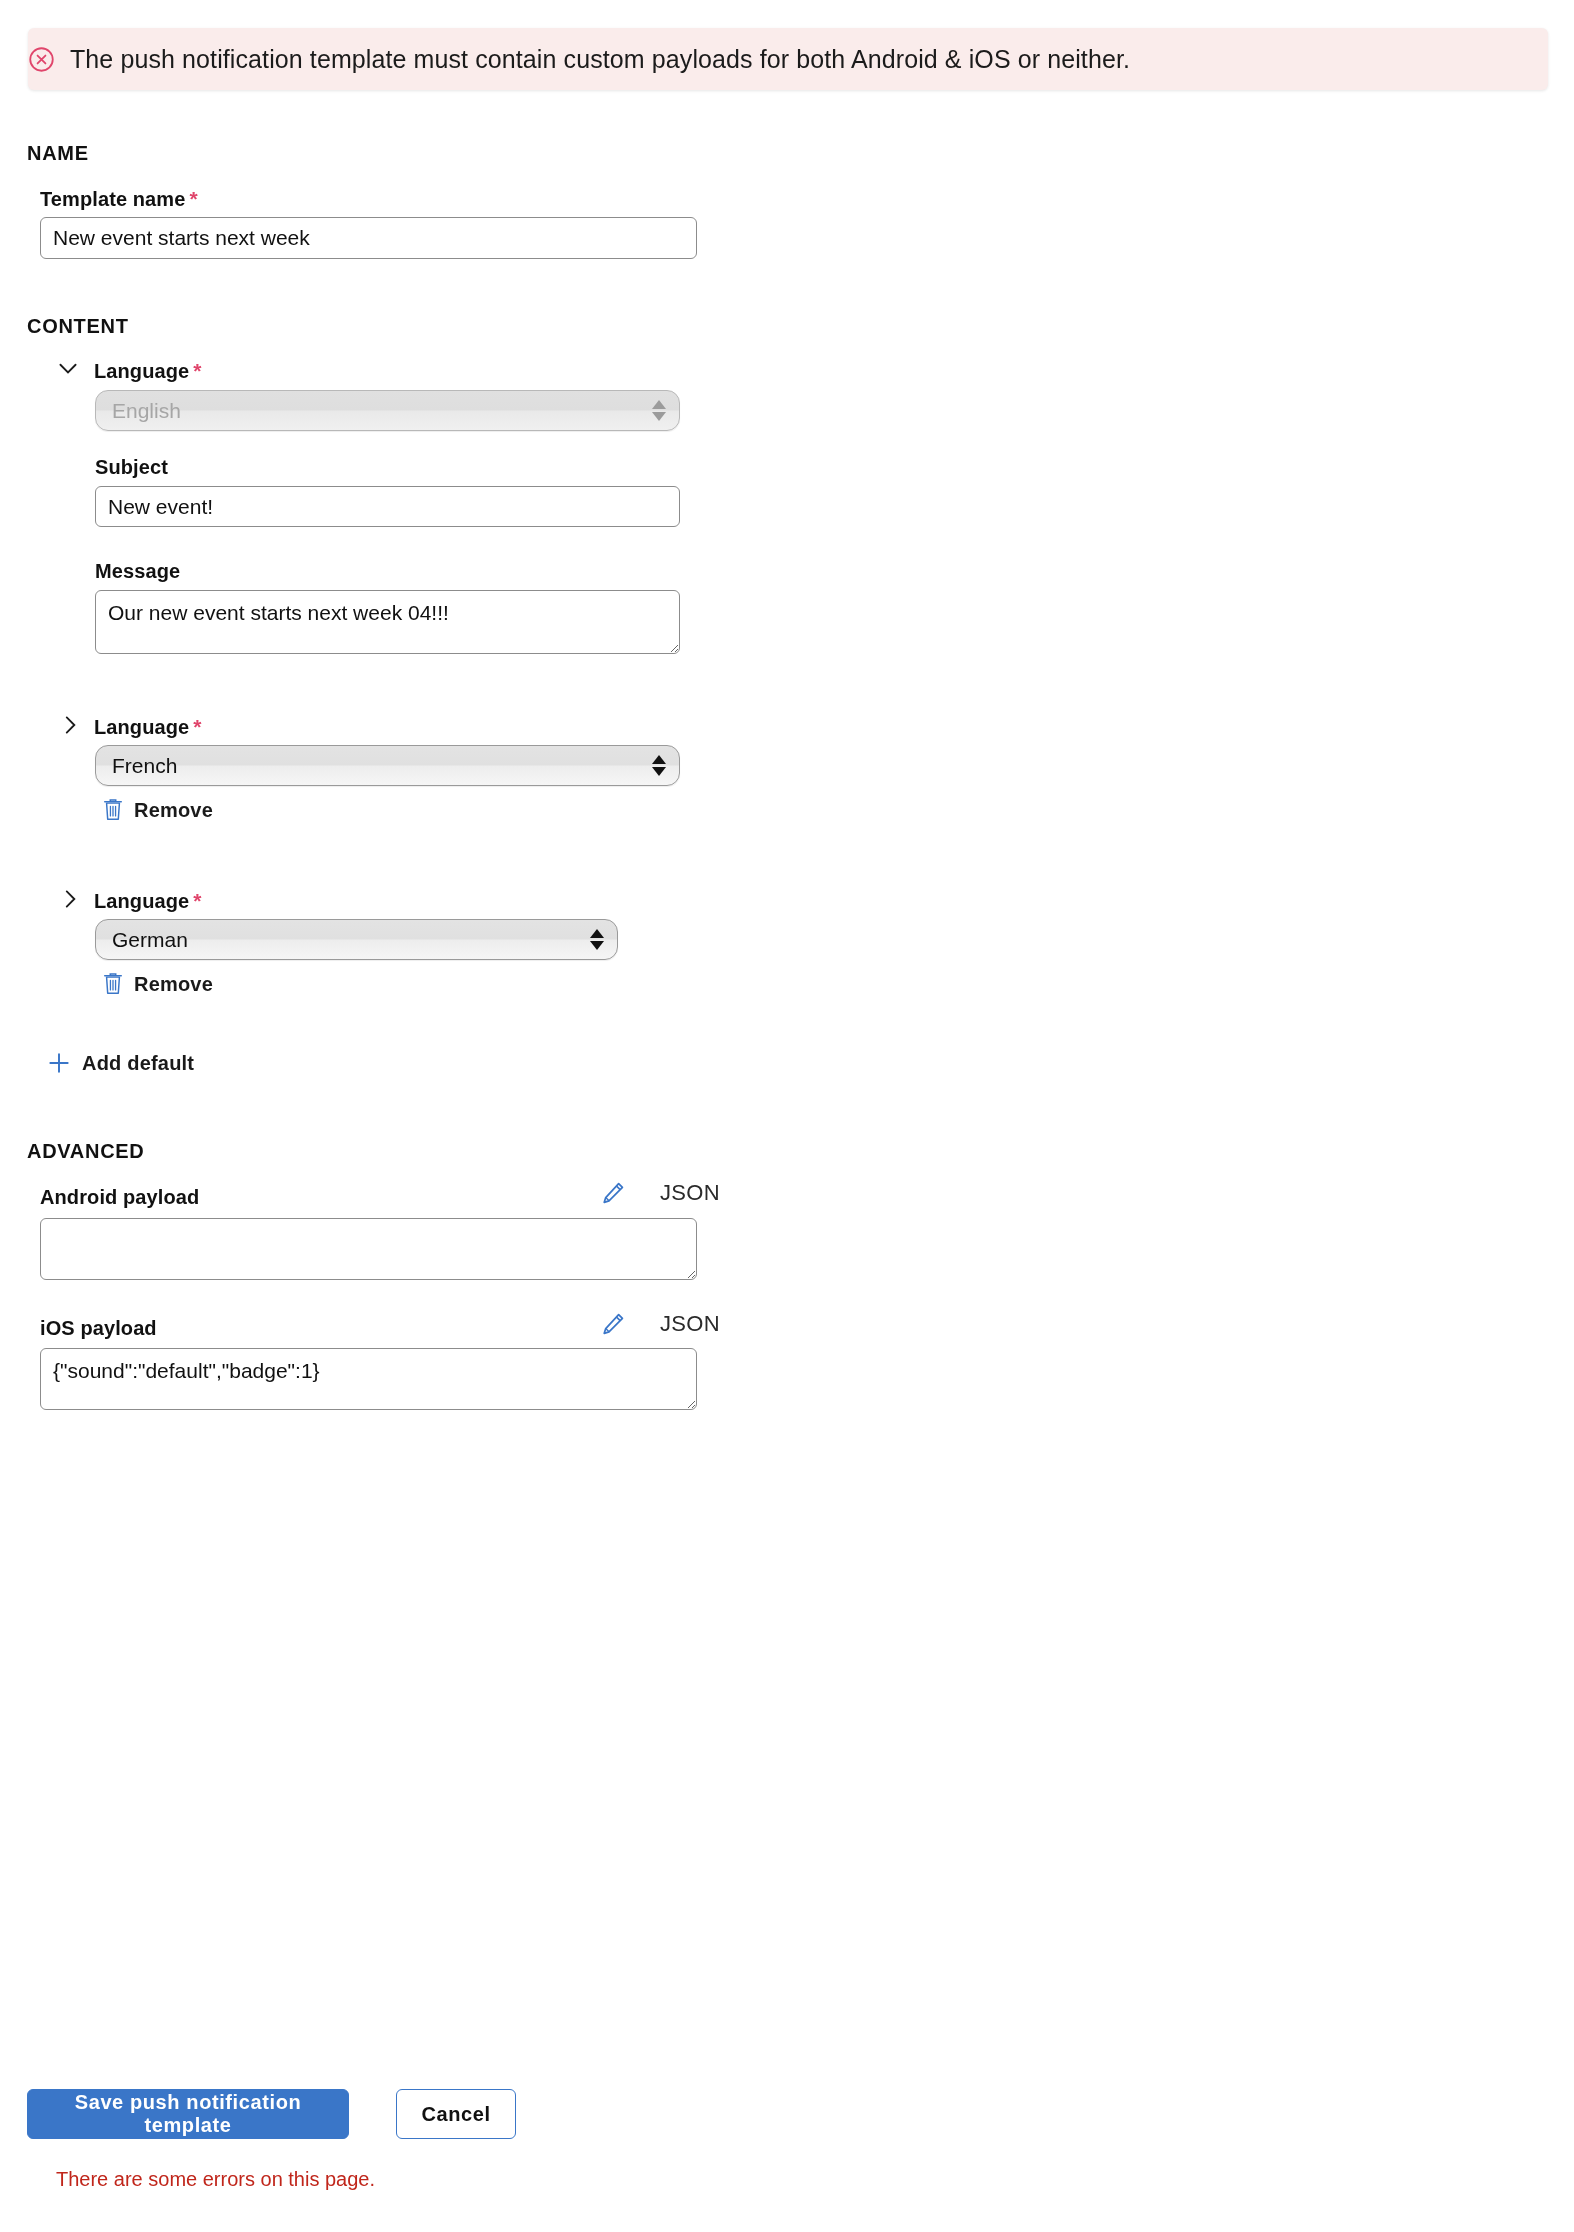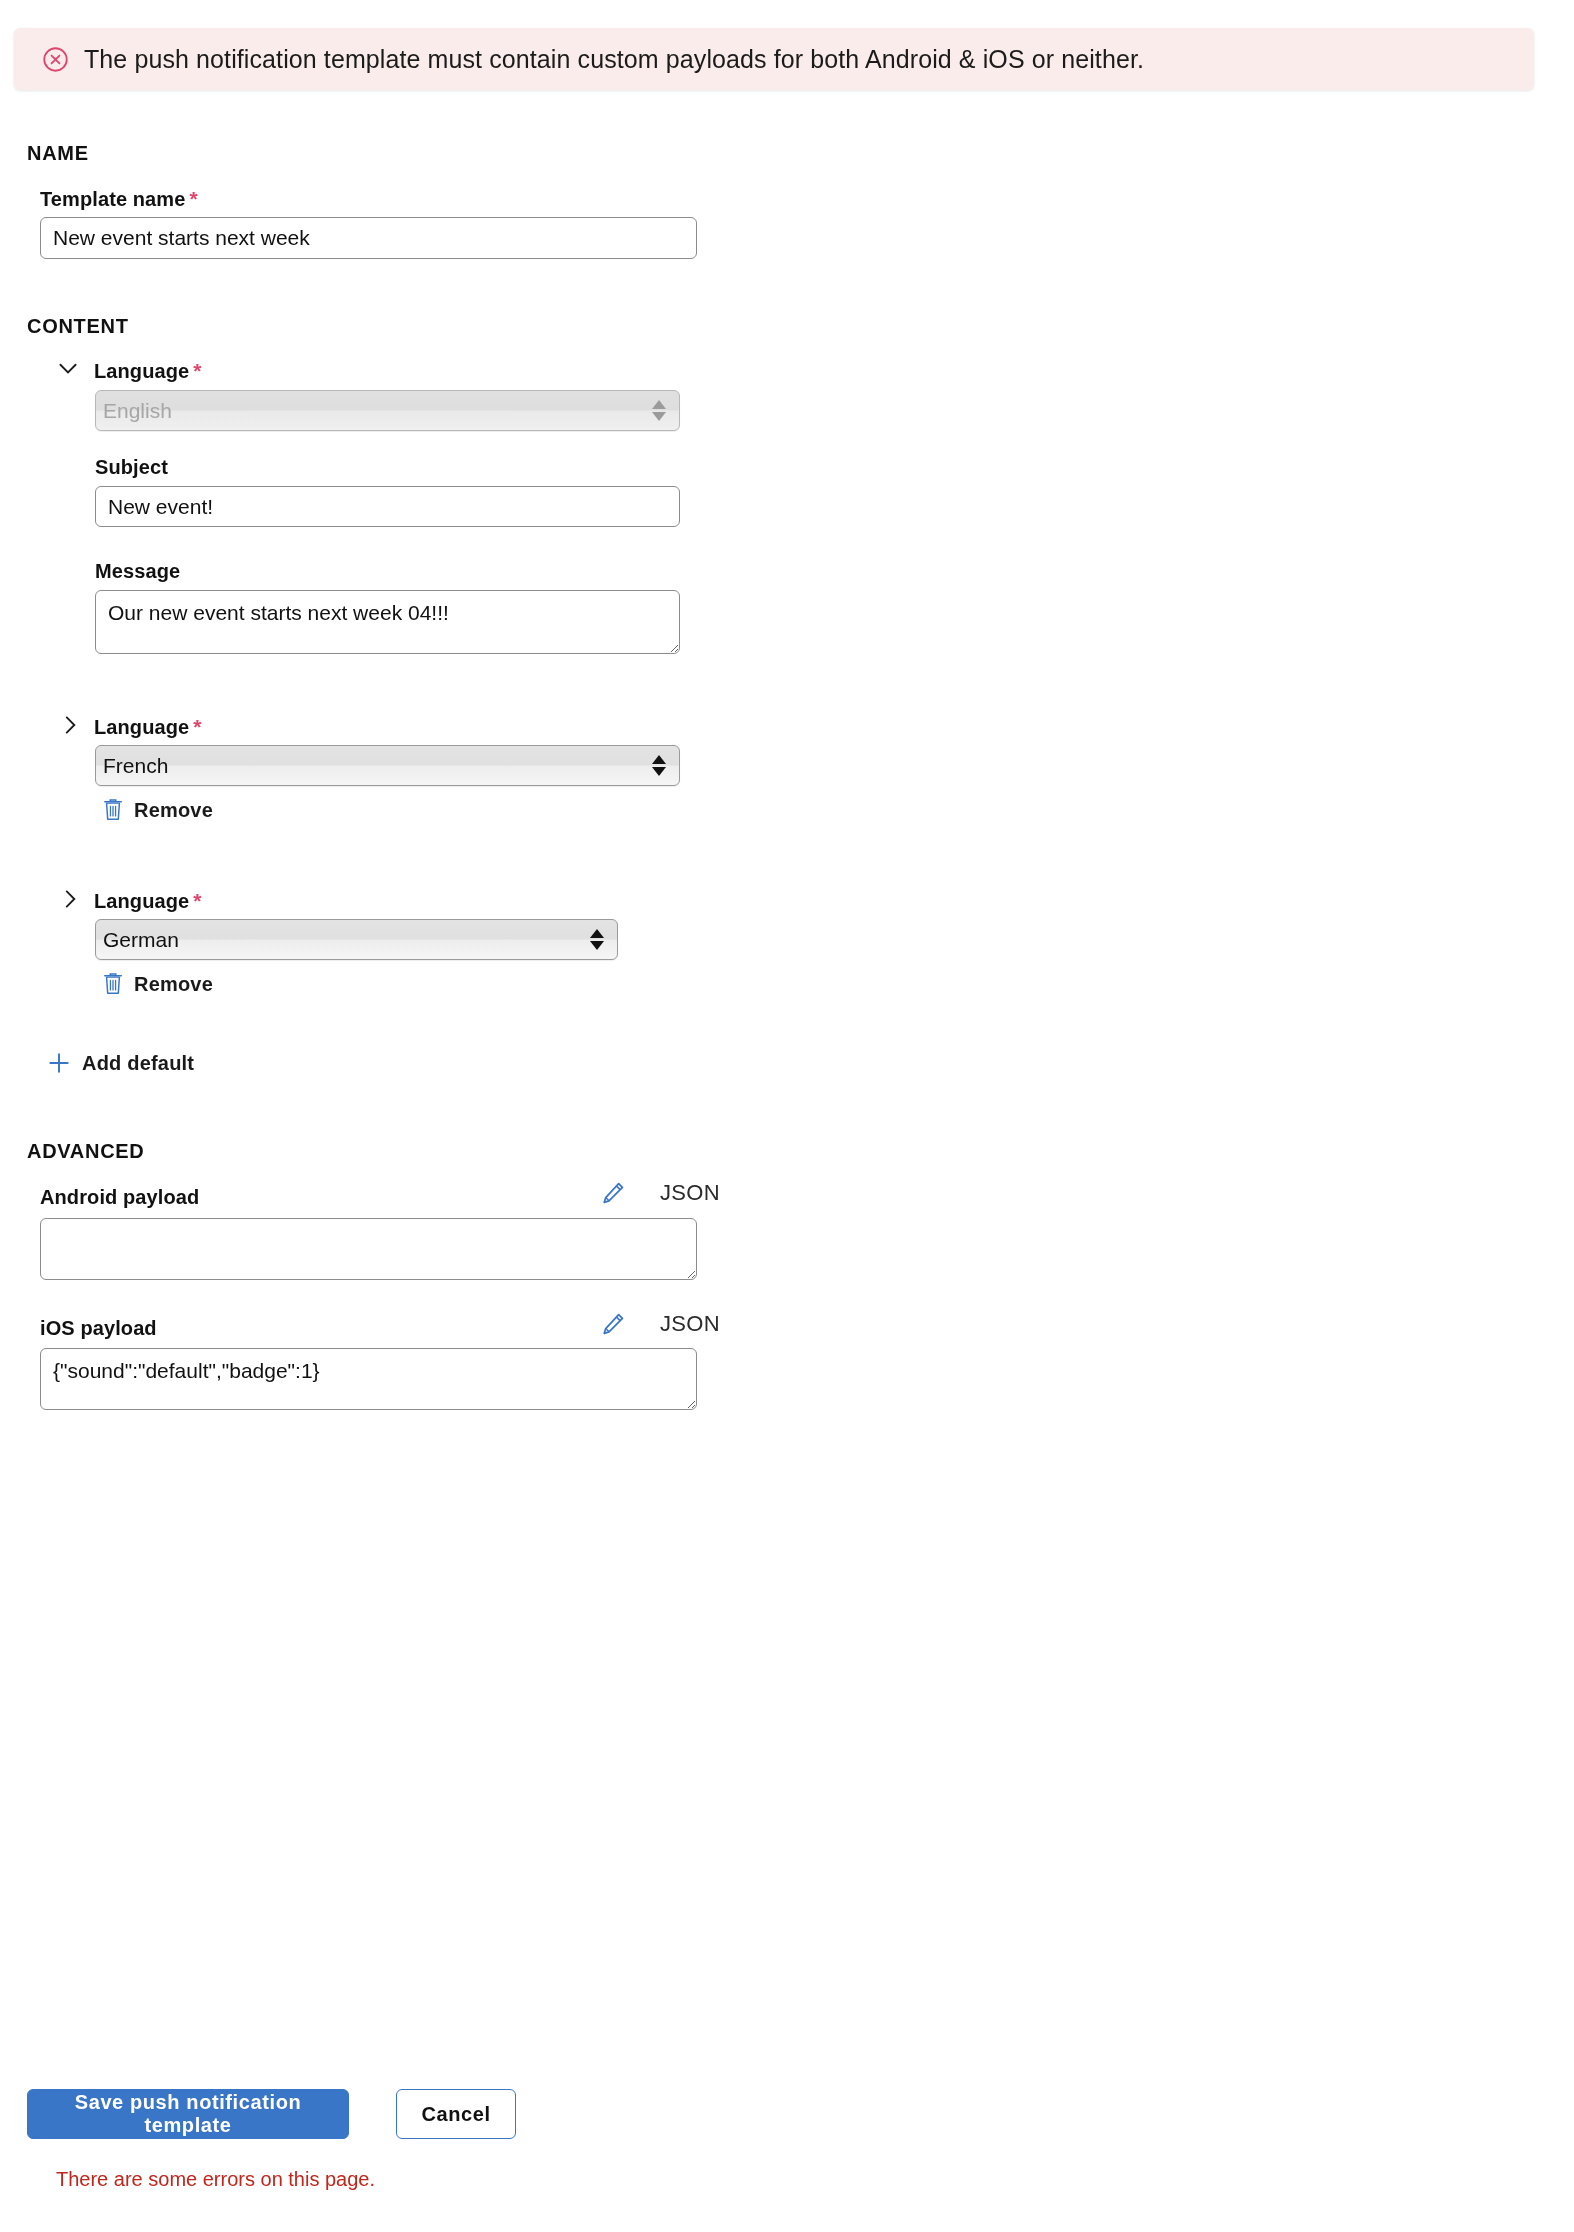--- a/index.html
+++ b/index.html
@@ -12,29 +12,28 @@
   body {
     width: 1574px;
     min-height: 2232px;
     position: relative;
     color: #111111;
   }
 
   
   .alert-banner {
     position: absolute;
-    left: 14px;
+    left: 28px;
     top: 28px;
     width: 1520px;
     height: 62px;
     background: #faeceb;
     border-radius: 6px;
     display: flex;
     align-items: center;
-    padding-left: 28px;
     box-shadow: 0 1px 3px rgba(0,0,0,0.10);
   }
   .alert-icon {
     width: 27px;
     height: 27px;
     flex: 0 0 27px;
     margin-right: 15px;
     display: block;
   }
   .alert-text {
@@ -88,25 +87,25 @@
   textarea.text-input {
     padding: 9px 12px;
     resize: vertical;
     line-height: 1.25;
   }
 
   
   .select-wrap {
     position: absolute;
     border: 1.5px solid #9a9a9a;
-    border-radius: 6px;
+    border-radius: 13px;
     background: linear-gradient(to bottom, #e3e3e3 0%, #e0e0e0 48%, #ededed 52%, #f6f6f6 100%);
     display: flex;
     align-items: center;
-    padding: 0 7px;
+    padding: 0 16px;
     font-size: 21px;
     color: #111111;
     box-shadow: 0 1px 1px rgba(0,0,0,0.07);
   }
   .select-wrap.disabled {
     color: #a6a6a6;
     background: linear-gradient(to bottom, #e0e0e0 0%, #dedede 48%, #e9e9e9 52%, #f0f0f0 100%);
     border-color: #b8b8b8;
   }
   .select-arrows {

